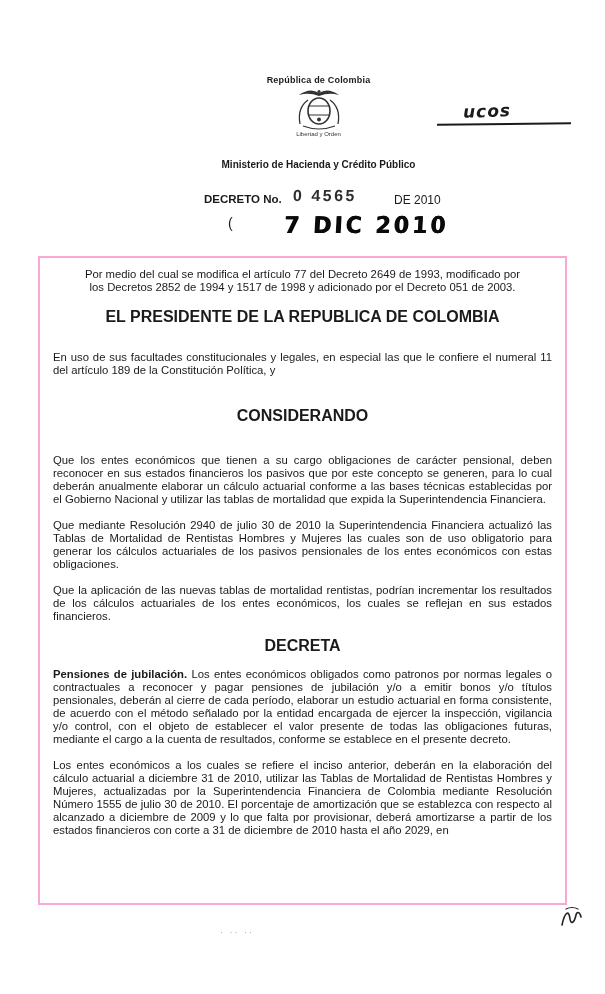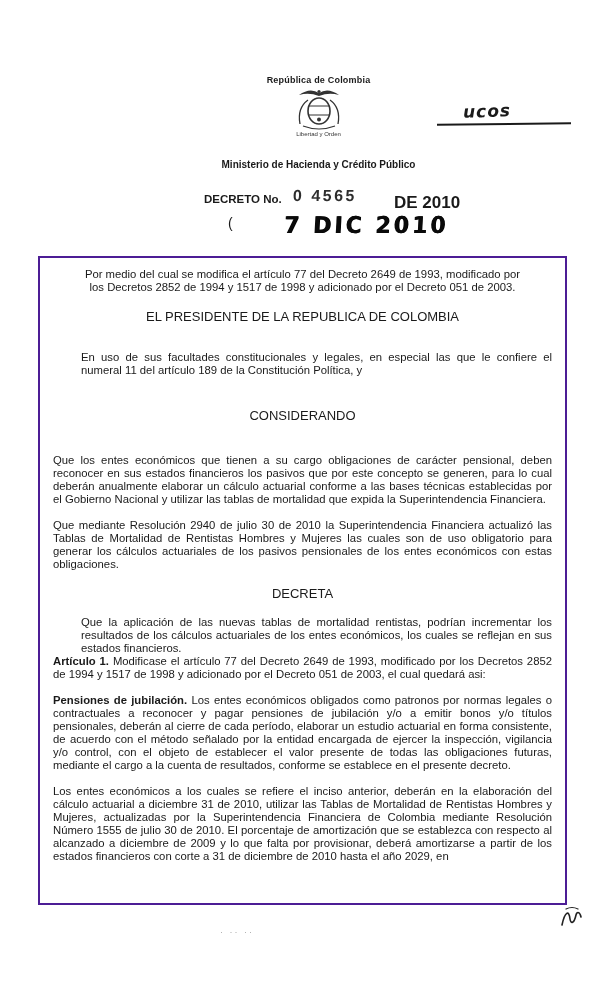--- a/index.html
+++ b/index.html
@@ -75,22 +75,22 @@
     font-weight: bold;
     font-size: 16px;
     letter-spacing: 2.5px;
     color: #111;
     opacity: 0.88;
     transform: skewX(-2deg);
   }
   .decree-year {
     position: absolute;
     top: 193px; left: 394px;
-    font-weight: bold;
-    font-size: 17px;
+    font-weight: normal;
+    font-size: 12px;
     text-align: right;
   }
   .paren {
     position: absolute;
     top: 215px; left: 228px;
     font-size: 14px;
   }
   .stamp-date {
     position: absolute;
     top: 213px; left: 284px;
@@ -100,45 +100,45 @@
     letter-spacing: 3px;
     color: #0a0a0a;
     transform: skewX(-3deg) scaleY(1.05);
     text-shadow: 0.6px 0 0 #000;
   }
   .frame {
     position: absolute;
     top: 256px; left: 38px;
     width: 529px; height: 649px;
     box-sizing: border-box;
-    border: 2px solid #4c1d95;
+    border: 2px solid #f9a8d4;
     padding: 10px 13px 0 13px;
     overflow: hidden;
   }
   .para {
     font-size: 11.3px;
     line-height: 13px;
     text-align: justify;
     margin: 0 0 13px 0;
   }
   .subject {
     width: 446px;
     margin: 0 auto 14px auto;
     text-align: center;
   }
   .h-center {
     text-align: center;
-    font-weight: normal;
-    font-size: 13px;
+    font-weight: bold;
+    font-size: 16px;
     line-height: 13px;
   }
   .pres { margin: 16px 0 28px 0; }
   .considerando-h { margin: 32px 0 32px 0; }
   .decreta-h { margin: 16px 0 16px 0; }
-  .no-gap { margin-bottom: 0; margin-left: 28px; }
+  .no-gap { margin-bottom: 0; }
   .initial-mark {
     position: absolute;
     top: 905px; left: 558px;
   }
   .scan-dots {
     position: absolute;
     top: 927px; left: 220px;
     color: #a8a8a8;
     font-size: 9px;
     letter-spacing: 2px;
@@ -186,25 +186,24 @@
     <p class="para h-center pres">EL PRESIDENTE DE LA REPUBLICA DE COLOMBIA</p>
 
     <p class="para no-gap">En uso de sus facultades constitucionales y legales, en especial las que le confiere el numeral 11 del artículo 189 de la Constitución Política, y</p>
 
     <p class="para h-center considerando-h">CONSIDERANDO</p>
 
     <p class="para">Que los entes económicos que tienen a su cargo obligaciones de carácter pensional, deben reconocer en sus estados financieros los pasivos que por este concepto se generen, para lo cual deberán anualmente elaborar un cálculo actuarial conforme a las bases técnicas establecidas por el Gobierno Nacional y utilizar las tablas de mortalidad que expida la Superintendencia Financiera.</p>
 
     <p class="para">Que mediante Resolución 2940 de julio 30 de 2010 la Superintendencia Financiera actualizó las Tablas de Mortalidad de Rentistas Hombres y Mujeres las cuales son de uso obligatorio para generar los cálculos actuariales de los pasivos pensionales de los entes económicos con estas obligaciones.</p>
 
+    <p class="para no-gap">Que la aplicación de las nuevas tablas de mortalidad rentistas, podrían incrementar los resultados de los cálculos actuariales de los entes económicos, los cuales se reflejan en sus estados financieros.</p>
+
     <p class="para h-center decreta-h">DECRETA</p>
 
-    <p class="para no-gap">Que la aplicación de las nuevas tablas de mortalidad rentistas, podrían incrementar los resultados de los cálculos actuariales de los entes económicos, los cuales se reflejan en sus estados financieros.</p>
-
-    <p class="para"><b>Artículo 1.</b> <span>Modificase el artículo 77 del Decreto 2649 de 1993, modificado por los Decretos 2852 de 1994 y 1517 de 1998 y adicionado por el Decreto 051 de 2003, el cual quedará asi:</span></p>
 
     <p class="para"><b>Pensiones de jubilación.</b> <span>Los entes económicos obligados como patronos por normas legales o contractuales a reconocer y pagar pensiones de jubilación y/o a emitir bonos y/o títulos pensionales, deberán al cierre de cada período, elaborar un estudio actuarial en forma consistente, de acuerdo con el método señalado por la entidad encargada de ejercer la inspección, vigilancia y/o control, con el objeto de establecer el valor presente de todas las obligaciones futuras, mediante el cargo a la cuenta de resultados, conforme se establece en el presente decreto.</span></p>
 
     <p class="para">Los entes económicos a los cuales se refiere el inciso anterior, deberán en la elaboración del cálculo actuarial a diciembre 31 de 2010, utilizar las Tablas de Mortalidad de Rentistas Hombres y Mujeres, actualizadas por la Superintendencia Financiera de Colombia mediante Resolución Número 1555 de julio 30 de 2010. El porcentaje de amortización que se establezca con respecto al alcanzado a diciembre de 2009 y lo que falta por provisionar, deberá amortizarse a partir de los estados financieros con corte a 31 de diciembre de 2010 hasta el año 2029, en</p>
 
   </div>
 
   <div class="initial-mark">
     <svg width="28" height="26" viewBox="0 0 28 26" aria-hidden="true">
       <path d="M4,20 C7,6 11,5 12,14 C12.7,19 16,19 18,10 C19,6 22,7 23,12" fill="none" stroke="#222" stroke-width="1.6" stroke-linecap="round"></path>

